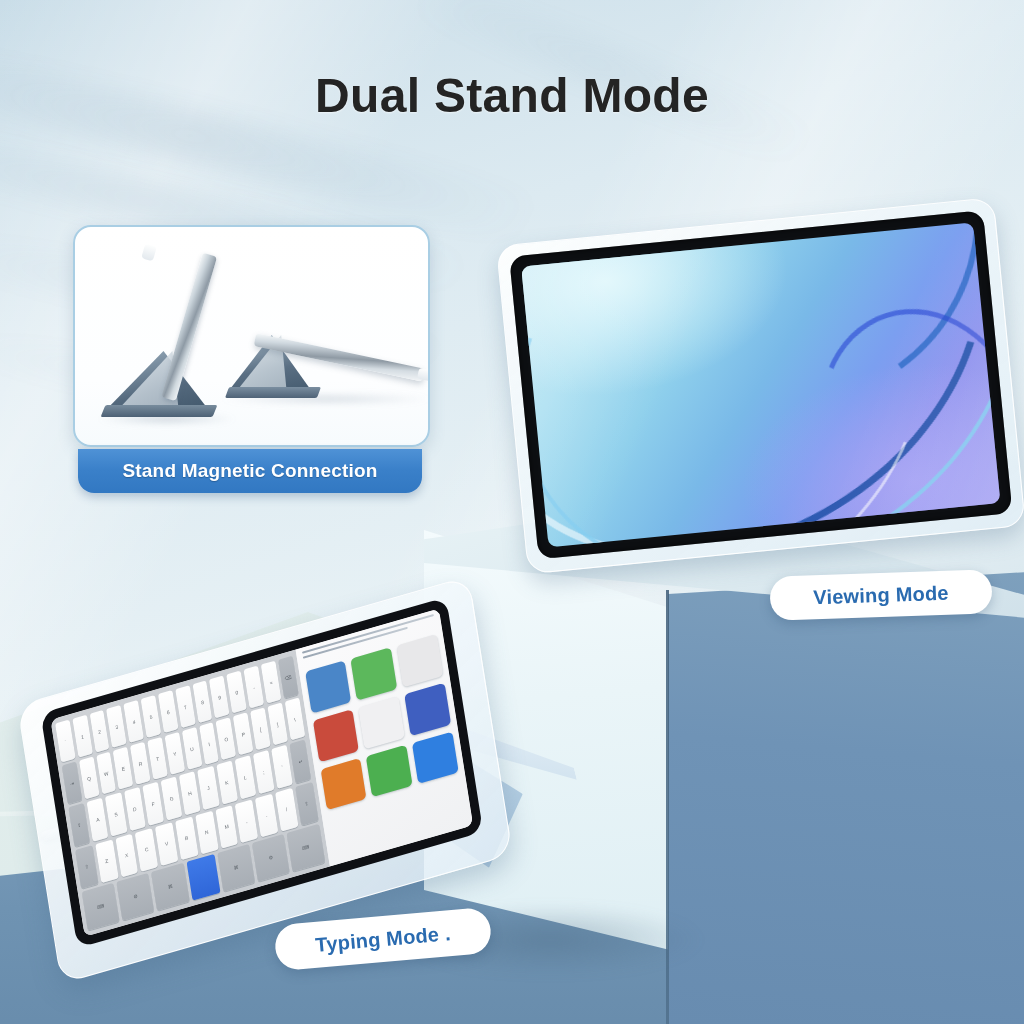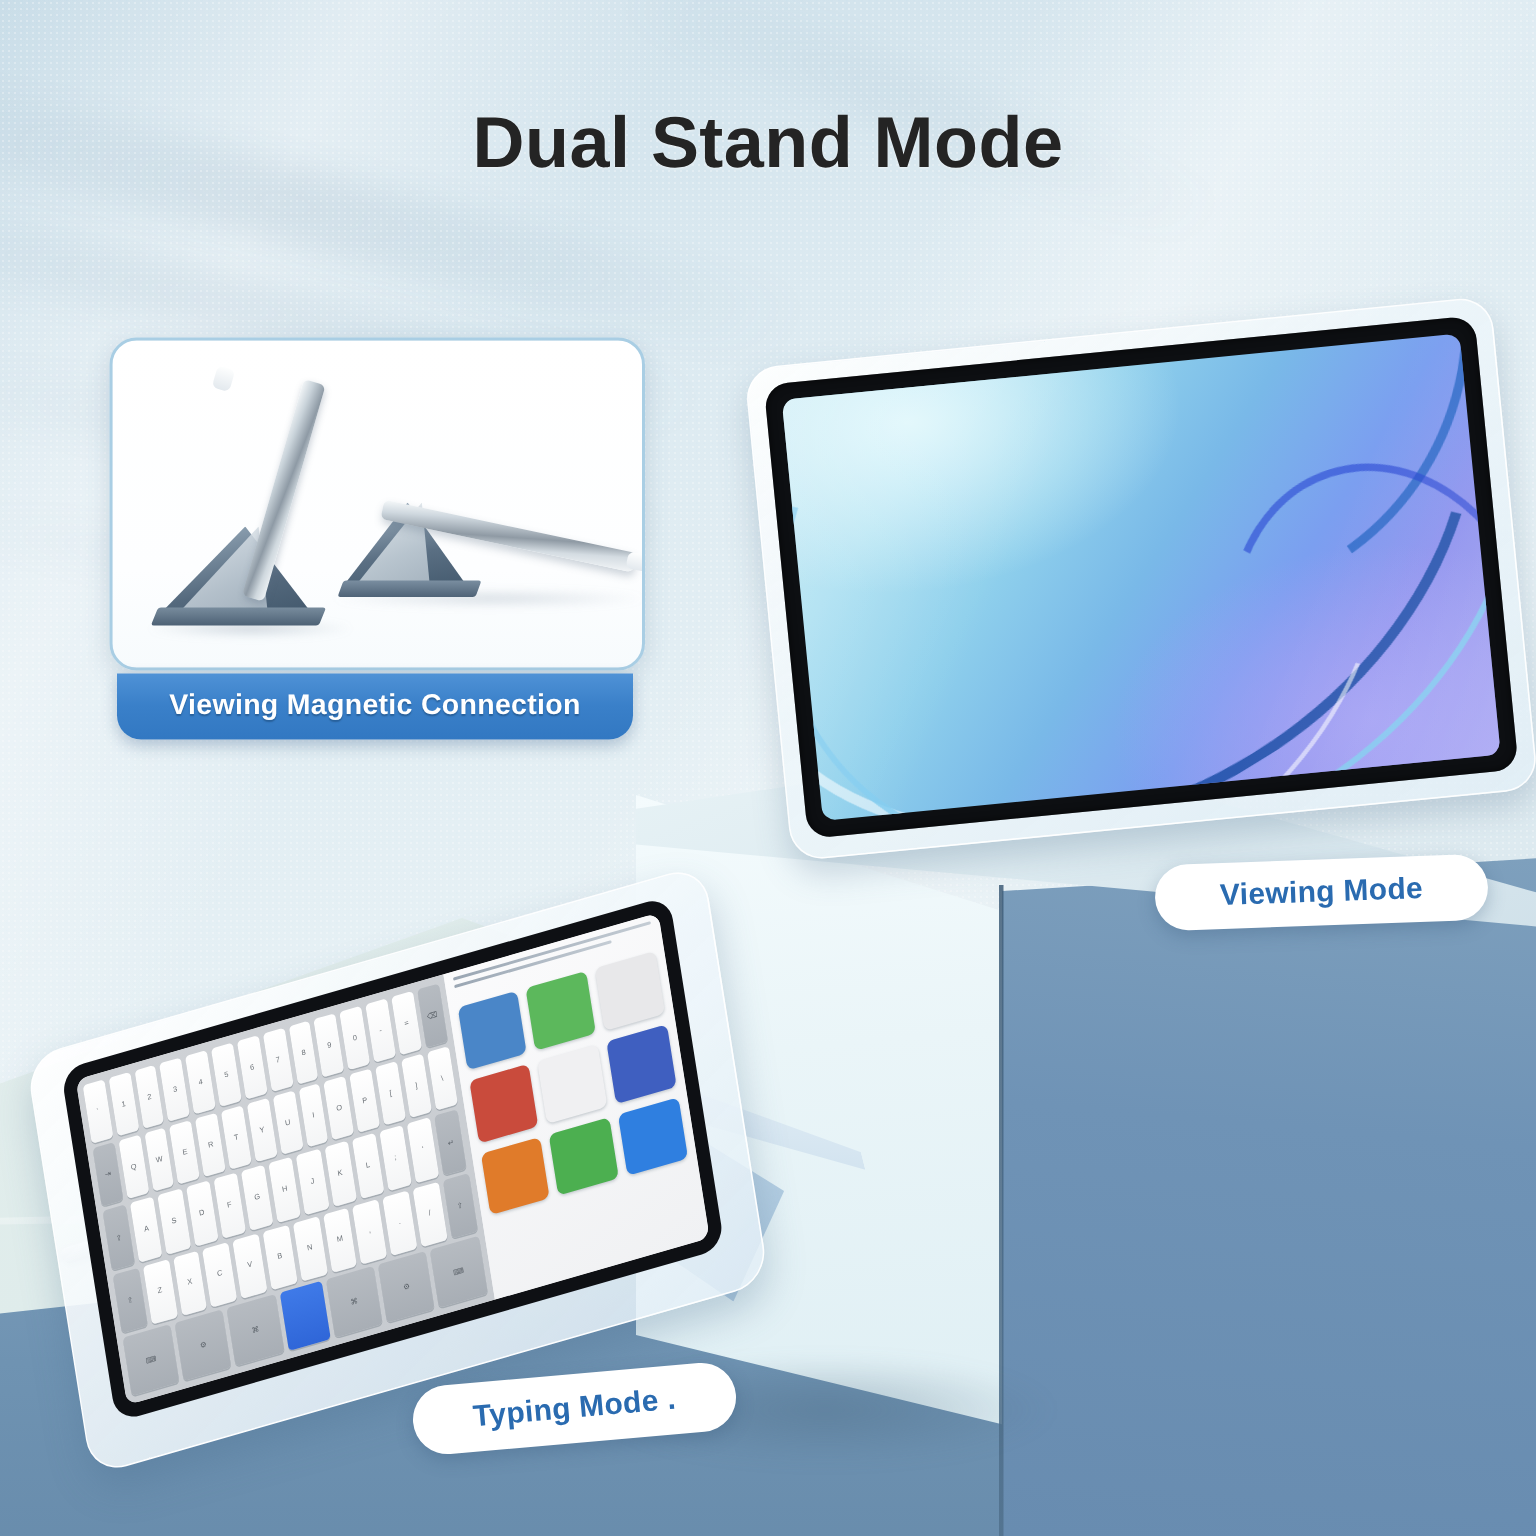--- a/index.html
+++ b/index.html
@@ -407,21 +407,21 @@
     </div>
     <div class="standB">
       <div class="shade"></div>
       <div class="tri"></div>
       <div class="tri2"></div>
       <div class="base"></div>
       <div class="slab"></div>
       <div class="tip"></div>
     </div>
   </div>
-  <div class="inset-banner">Viewing Magnetic Connection</div>
+  <div class="inset-banner">Stand Magnetic Connection</div>
 
   <div class="tabV-flap">
     <div class="f1"></div>
     <div class="f2"></div>
   </div>
   <div class="tabV">
     <div class="case"></div>
     <div class="bezel">
       <div class="screen">
         <div class="glowtl"></div>

